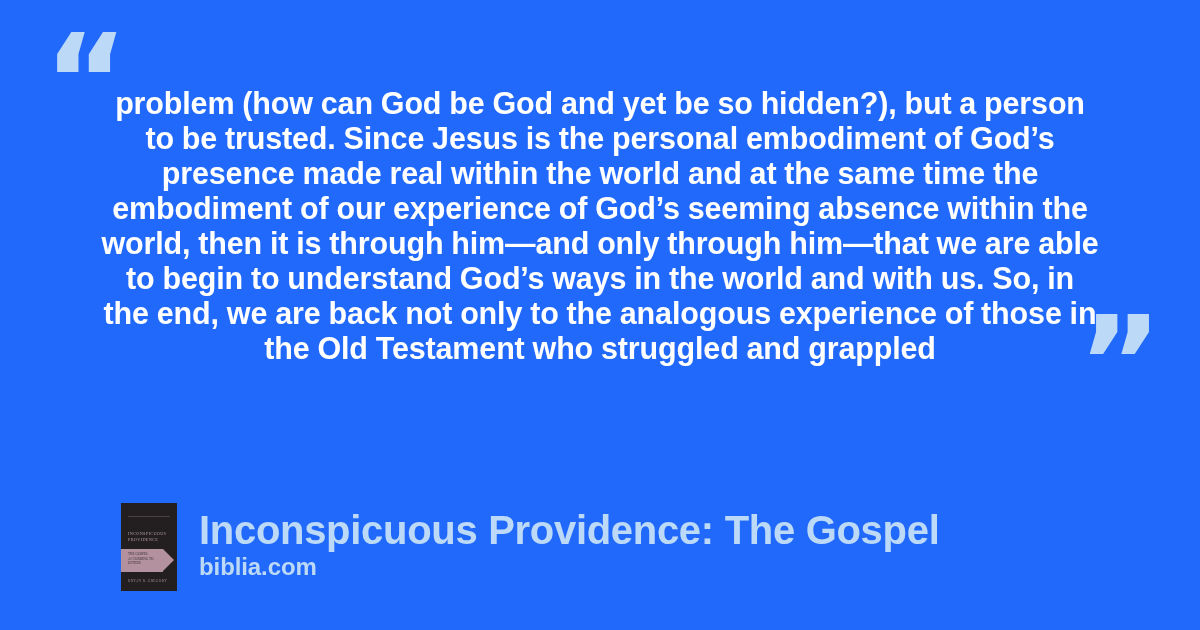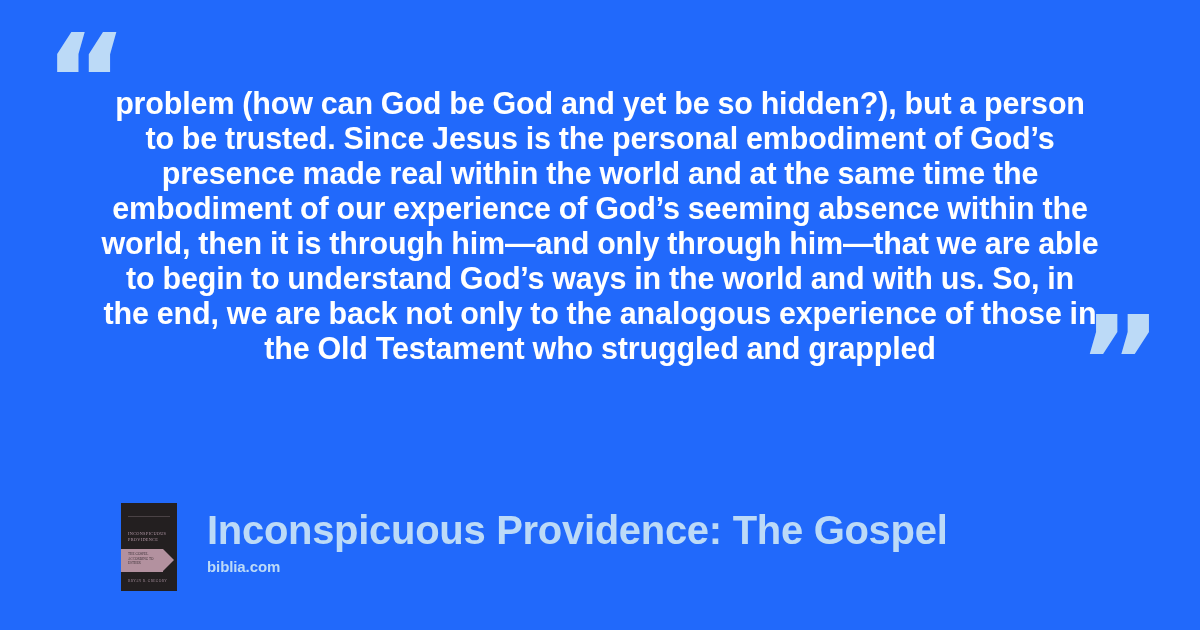--- a/index.html
+++ b/index.html
@@ -60,21 +60,21 @@
     word-spacing: -0.4px;
   }
 
   
   #attribution {
     position: absolute;
     left: 121px;
     top: 503px;
     display: flex;
     align-items: flex-start;
-    gap: 30px;
+    gap: 22px;
   }
 
   
   #book-cover {
     position: relative;
     width: 56px;
     height: 88px;
     background: #231f20;
     flex: 0 0 auto;
     overflow: hidden;
@@ -160,21 +160,21 @@
     font-size: 40px;
     line-height: 46px;
     letter-spacing: -0.3px;
     white-space: nowrap;
   }
   #source-url {
     margin: 0;
     color: #bcdaf7;
     font-family: "Liberation Sans", sans-serif;
     font-weight: 700;
-    font-size: 15px;
+    font-size: 24px;
     line-height: 28px;
     letter-spacing: -0.1px;
   }
 </style>
 </head>
 <body>
 
 <div id="quote-card">
 
   <span class="quote-glyph" id="quote-mark-open">“</span>

